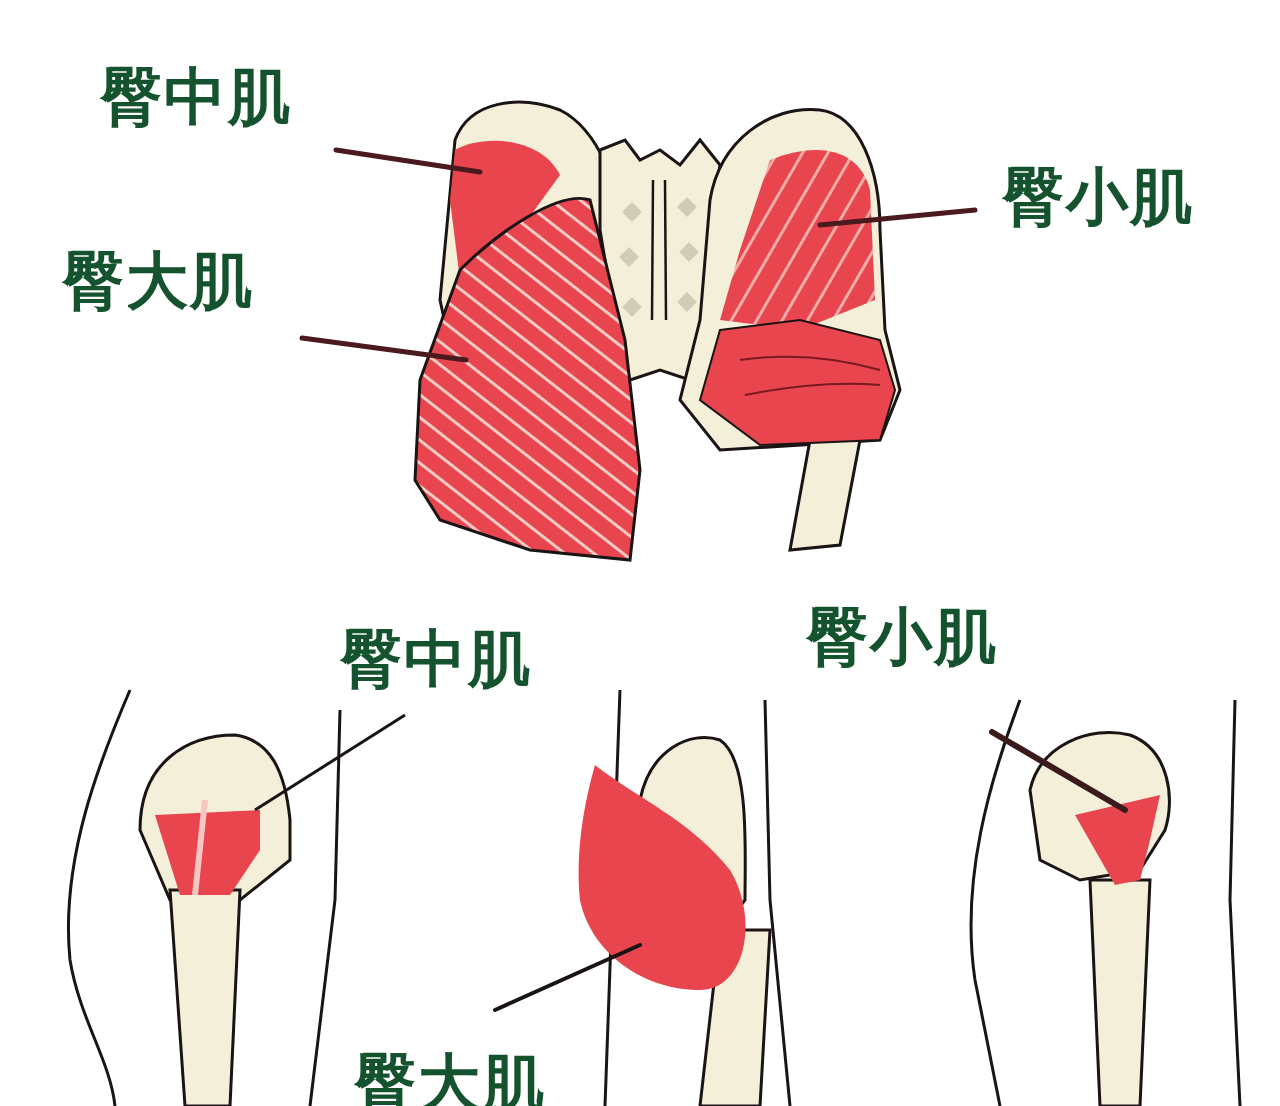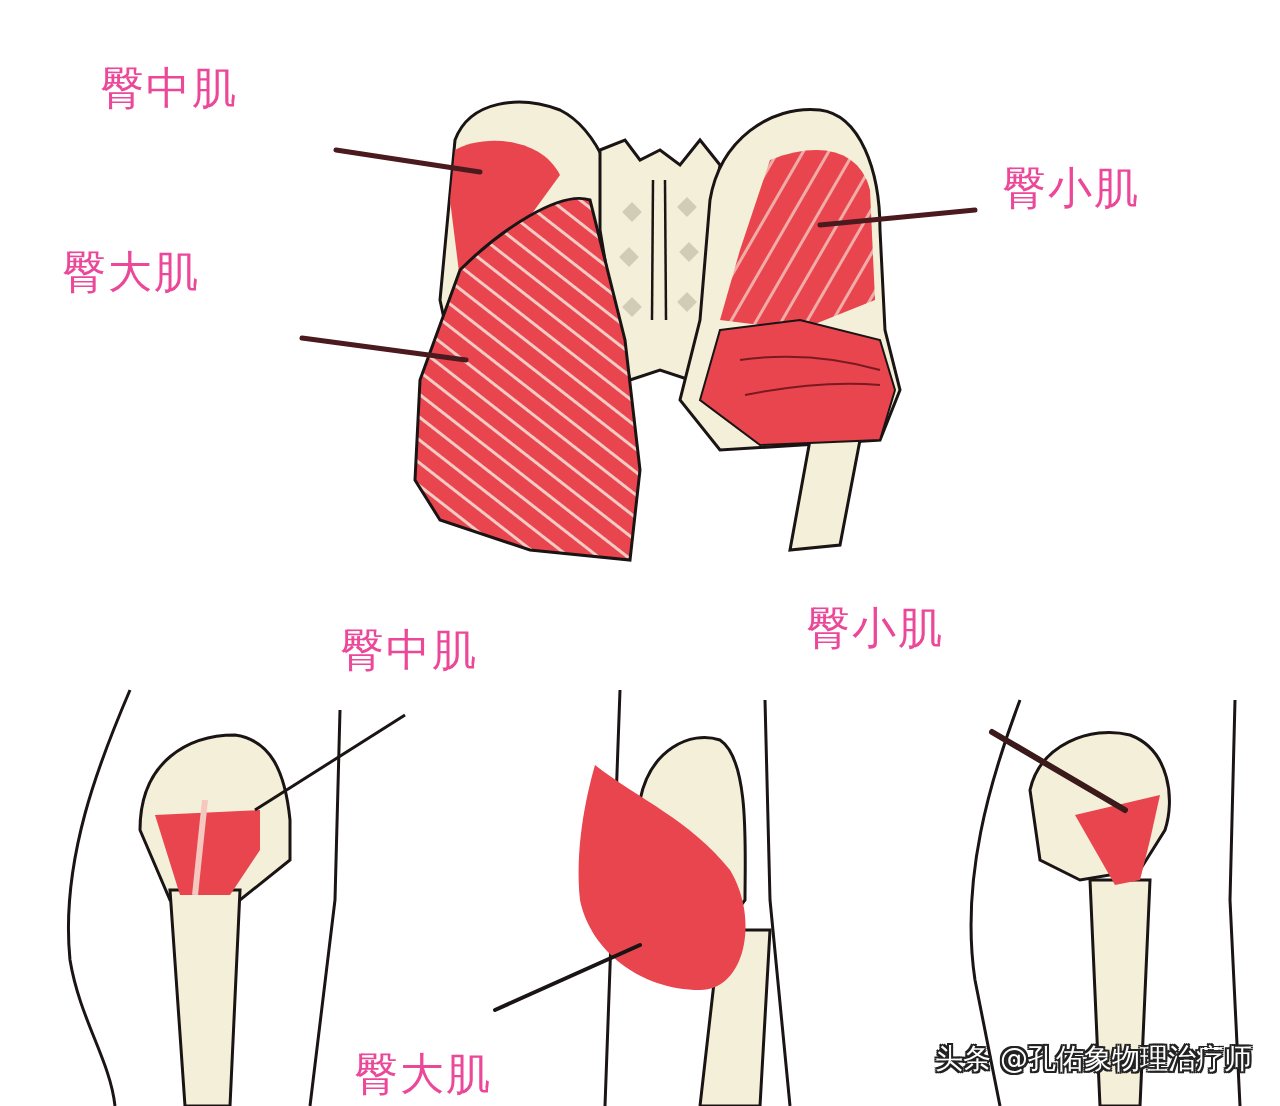--- a/index.html
+++ b/index.html
@@ -1,20 +1,20 @@
 <!DOCTYPE html>
 <html><head>
   <meta charset="utf-8">
   <style>
     html, body { margin: 0; padding: 0; background: #ffffff; }
     body { width: 1280px; height: 1106px; position: relative; overflow: hidden;
            font-family: "DejaVu Sans", sans-serif; }
     .stage { position: absolute; left: 0; top: 0; width: 1280px; height: 1106px; }
-    .label { position: absolute; color: #ec4899; font-size: 44px; line-height: 1;
-             letter-spacing: 2px; white-space: nowrap; font-weight: 400; }
+    .label { position: absolute; color: #14532d; font-size: 62px; line-height: 1;
+             letter-spacing: 2px; white-space: nowrap; font-weight: 700; }
     .watermark { position: absolute; right: 28px; top: 1040px; font-size: 28px;
                  color: #ffffff; white-space: nowrap;
                  text-shadow: -2px 0 #222, 2px 0 #222, 0 -2px #222, 0 2px #222,
                               2px 2px #222, -2px -2px #222, 2px -2px #222, -2px 2px #222; }
   </style>
 </head>
 <body>
 
 <div class="stage">
   <svg width="1280" height="1106" viewBox="0 0 1280 1106" xmlns="http://www.w3.org/2000/svg">
@@ -93,14 +93,13 @@
   <div class="label" style="left:100px; top:66px;">臀中肌</div>
   <div class="label" style="left:62px; top:250px;">臀大肌</div>
   <div class="label" style="left:1002px; top:166px;">臀小肌</div>
 
   
   <div class="label" style="left:340px; top:628px;">臀中肌</div>
   <div class="label" style="left:354px; top:1052px;">臀大肌</div>
   <div class="label" style="left:806px; top:606px;">臀小肌</div>
 
   
-  <div class="watermark">头条 @孔佑象物理治疗师</div>
 </div>
 
 </body></html>

